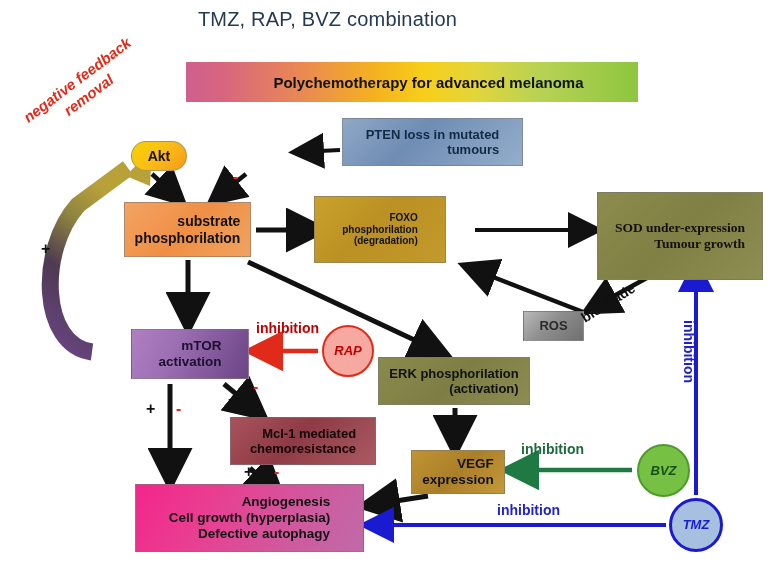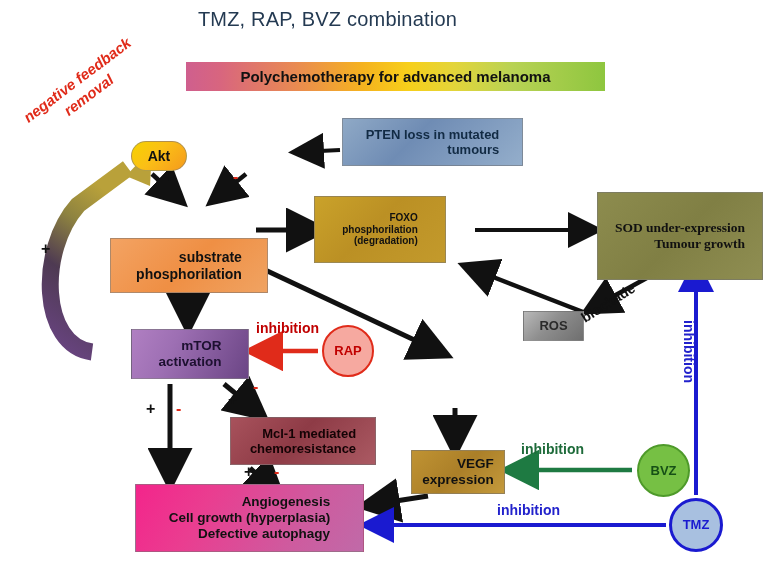--- a/index.html
+++ b/index.html
@@ -3,40 +3,40 @@
 <meta charset="utf-8">
 <style>
   html,body{margin:0;padding:0;background:#fff;}
   body{width:783px;height:584px;position:relative;overflow:hidden;
        font-family:"Liberation Sans",sans-serif;}
   #canvas{position:absolute;left:0;top:0;width:783px;height:584px;}
   .node{position:absolute;box-sizing:border-box;display:flex;align-items:center;
         justify-content:center;text-align:center;font-weight:bold;color:#111;
         line-height:1.18;}
   .box{border:1px solid rgba(120,120,120,.55);text-align:right;}
-  .circ{border-radius:50%;}
+  .circ{border-radius:50%;font-style:italic;}
   .lbl{position:absolute;font-weight:bold;white-space:nowrap;}
   svg{position:absolute;left:0;top:0;overflow:visible;}
 
   #title{position:absolute;left:0;top:8px;width:655px;text-align:center;
          font-size:20px;color:#243a52;font-weight:normal;letter-spacing:.2px;}
-  #subtitle{position:absolute;left:186px;top:62px;width:419px;height:29px;
+  #subtitle{position:absolute;left:186px;top:62px;width:419px;height:40px;
             display:flex;align-items:center;justify-content:center;
             font-size:15px;font-weight:bold;color:#111;
             background:linear-gradient(90deg,#cf5f8e 0%,#d8657f 8%,#e98a52 26%,
-                       #f5b21f 42%,#f7cf1a 53%,#e3d53a 64%,#b8d254 78%,#8ec63f 100%);}
+                       #f5b21f 42%,#f7cf1a 53%,#e3d53a 64%,#b8d254 78%,#8ec63f 100%);padding-left:33px;}
 
   #akt{left:131px;top:141px;width:56px;height:30px;font-size:14px;
        background:linear-gradient(135deg,#f6d200 0%,#fbbf16 45%,#f59a1c 100%);border-radius:15px;}
   #pten{left:225px;top:139px;width:69px;height:29px;font-size:14px;color:#17313f;
         background:linear-gradient(180deg,#5fb0c9 0%,#4e97c4 55%,#7fb3d4 100%);}
   #ptenloss{left:342px;top:118px;width:181px;height:48px;font-size:13px;color:#122b44;
         background:linear-gradient(135deg,#8fa9c6 0%,#6f8cb4 40%,#94aecb 100%);}
-  #substrate{left:110px;top:202px;width:158px;height:55px;font-size:14px;
-        background:linear-gradient(135deg,#f3a363 0%,#ef8f44 50%,#f0a362 100%);margin-top:36px;}
+  #substrate{left:124px;top:202px;width:127px;height:55px;font-size:14px;
+        background:linear-gradient(135deg,#f3a363 0%,#ef8f44 50%,#f0a362 100%);}
   #foxo{left:314px;top:196px;width:132px;height:67px;font-size:10px;
         background:linear-gradient(135deg,#caa22a 0%,#bb9024 45%,#c39a2c 100%);}
   #sod{left:597px;top:192px;width:166px;height:88px;font-size:13.5px;
         background:linear-gradient(135deg,#8d8c4e 0%,#807f44 50%,#8f8e52 100%);font-family:Liberation Serif, serif;}
   #ros{left:523px;top:311px;width:61px;height:30px;font-size:13px;color:#2a2a2a;
         background:linear-gradient(135deg,#b9b9b9 0%,#8e8e8e 45%,#6f6f6f 100%);}
   #mtor{left:131px;top:329px;width:118px;height:50px;font-size:13.5px;color:#1d1030;
         background:linear-gradient(115deg,#b07fc2 0%,#9d6fb3 35%,#6b4585 100%);}
   #erk{left:378px;top:357px;width:152px;height:48px;font-size:13px;
         background:linear-gradient(135deg,#8b8a4d 0%,#7e7d44 50%,#8d8c52 100%);}
@@ -125,20 +125,22 @@
   <div class="node box" id="substrate" style="white-space:pre-line">substrate
 phosphorilation</div>
   <div class="node box" id="foxo" style="white-space:pre-line">FOXO
 phosphorilation
 (degradation)</div>
   <div class="node box" id="sod" style="white-space:pre-line">SOD under-expression
 Tumour growth</div>
   <div class="node box" id="ros">ROS</div>
   <div class="node box" id="mtor" style="white-space:pre-line">mTOR
 activation</div>
+  <div class="node box" id="erk" style="white-space:pre-line">ERK phosphorilation
+(activation)</div>
   <div class="node box" id="mcl" style="white-space:pre-line">Mcl-1 mediated
 chemoresistance</div>
   <div class="node box" id="vegf" style="white-space:pre-line">VEGF
 expression</div>
   <div class="node box" id="angio" style="white-space:pre-line">Angiogenesis
 Cell growth (hyperplasia)
 Defective autophagy</div>
   <div class="node circ" id="rap">RAP</div>
   <div class="node circ" id="bvz">BVZ</div>
   <div class="node circ" id="tmz">TMZ</div>

